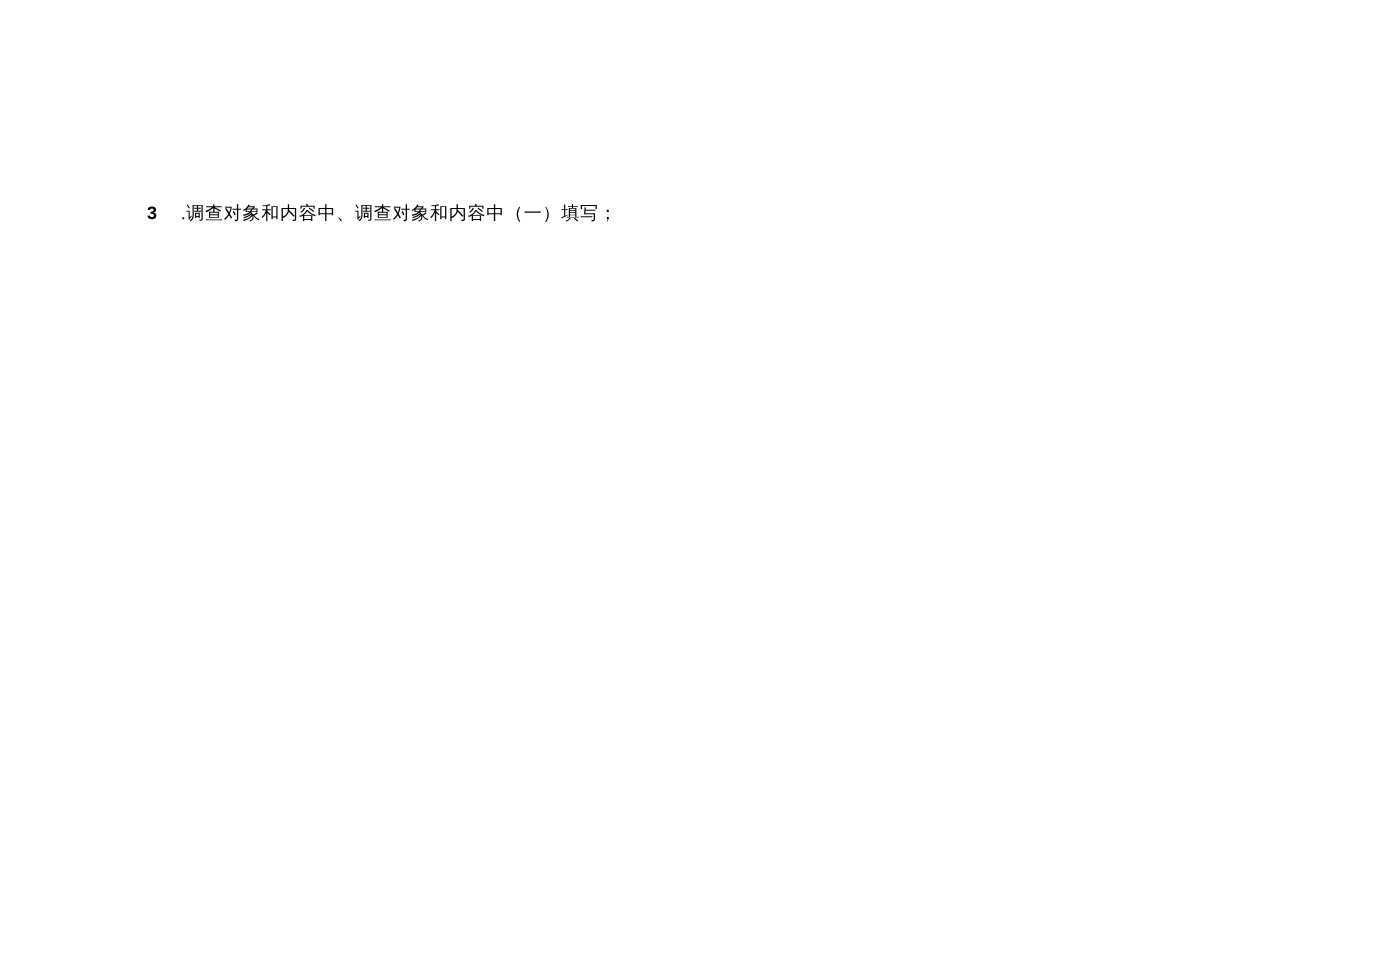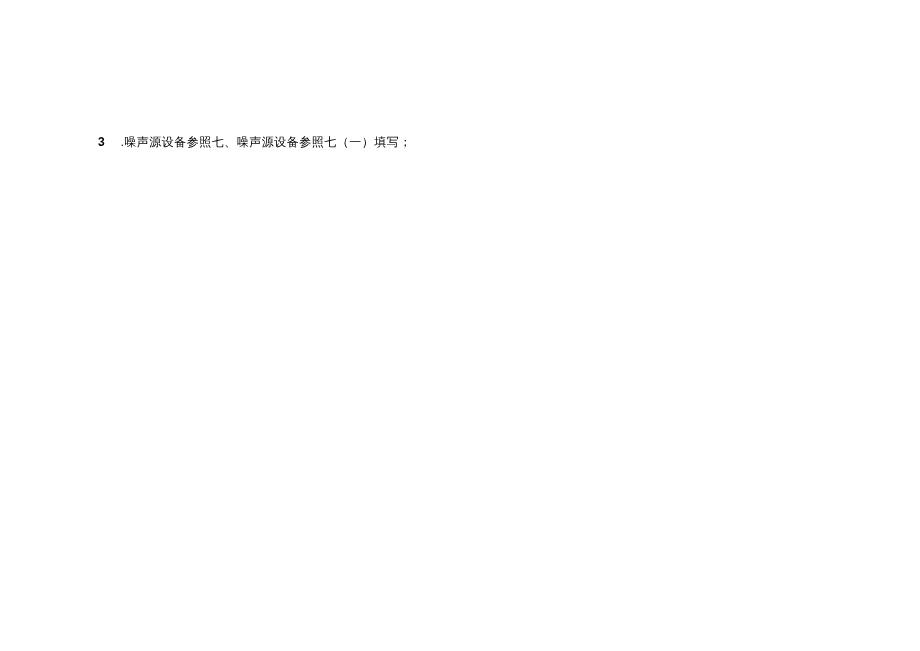--- a/index.html
+++ b/index.html
@@ -32,14 +32,14 @@
       font-size: 12px;
       color: #000000;
       letter-spacing: 0.5px;
     }
   </style>
 </head>
 <body>
 
 <div class="content-line">
   <span class="item-number">3</span>
-  <span class="item-text">.噪声源设备参照七、噪声源设备参照七（一）填写；</span>
+  <span class="item-text">.调查对象和内容中、调查对象和内容中（一）填写；</span>
 </div>
 
 </body></html>

